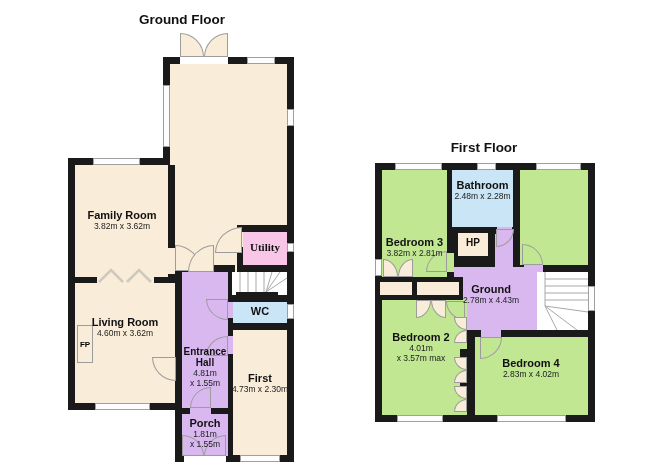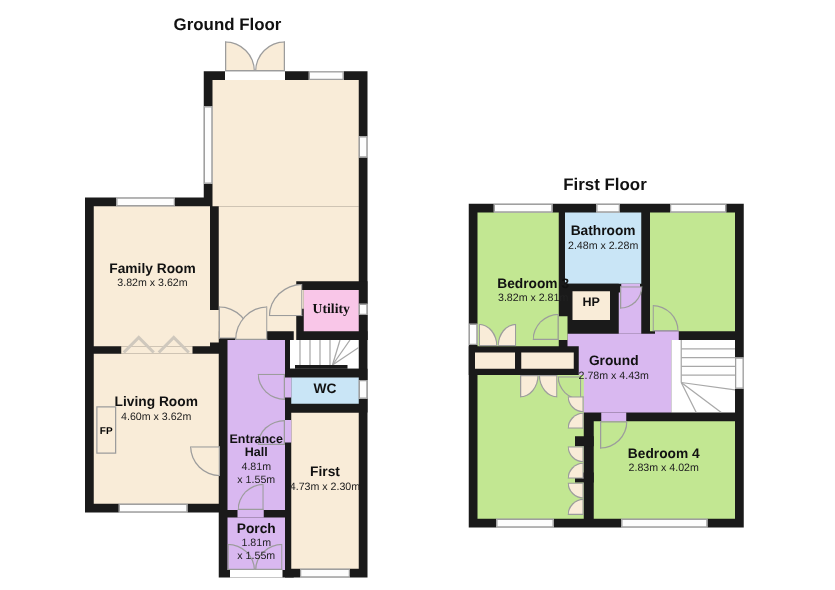--- a/index.html
+++ b/index.html
@@ -187,33 +187,38 @@
   <div class="door" style="left:416px;top:300px;width:15px;height:18px;border-radius:0 0 100% 0;background:var(--c-cream);"></div>
   <div class="door" style="left:431px;top:300px;width:15px;height:18px;border-radius:0 0 0 100%;background:var(--c-cream);"></div>
   <div class="door" style="left:454px;top:317px;width:13px;height:13px;border-radius:0 0 0 100%;background:var(--c-cream);"></div>
   <div class="door" style="left:454px;top:330px;width:13px;height:13px;border-radius:100% 0 0 0;background:var(--c-cream);"></div>
   <div class="door" style="left:454px;top:357px;width:13px;height:13px;border-radius:0 0 0 100%;background:var(--c-cream);"></div>
   <div class="door" style="left:454px;top:370px;width:13px;height:13px;border-radius:100% 0 0 0;background:var(--c-cream);"></div>
   <div class="door" style="left:454px;top:386px;width:13px;height:13px;border-radius:0 0 0 100%;background:var(--c-cream);"></div>
   <div class="door" style="left:454px;top:399px;width:13px;height:13px;border-radius:100% 0 0 0;background:var(--c-cream);"></div>
 
   <div class="floor-title" style="left:428px;top:140px;width:112px;">First Floor</div>
-  <div class="plan-label" style="left:381px;top:221px;width:67px;margin-left:12px;">
+  <div class="plan-label" style="left:381px;top:236px;width:67px;">
     <span class="rname">Bedroom 3</span>
     <span class="rdims">3.82m x 2.81m</span>
   </div>
   <div class="plan-label" style="left:450px;top:179px;width:65px;">
     <span class="rname">Bathroom</span>
     <span class="rdims">2.48m x 2.28m</span>
   </div>
   <div class="plan-label" style="left:458px;top:237px;width:30px;">
     <span class="rname sm">HP</span>
   </div>
   <div class="plan-label" style="left:445px;top:283px;width:92px;">
     <span class="rname">Ground</span>
     <span class="rdims">2.78m x 4.43m</span>
   </div>
+  <div class="plan-label" style="left:381px;top:331px;width:80px;">
+    <span class="rname">Bedroom 2</span>
+    <span class="rdims">4.01m</span>
+    <span class="rdims" style="margin-top:0;">x 3.57m max</span>
+  </div>
   <div class="plan-label" style="left:477px;top:357px;width:108px;">
     <span class="rname">Bedroom 4</span>
     <span class="rdims">2.83m x 4.02m</span>
   </div>
 
 </div>
 
 </body></html>

